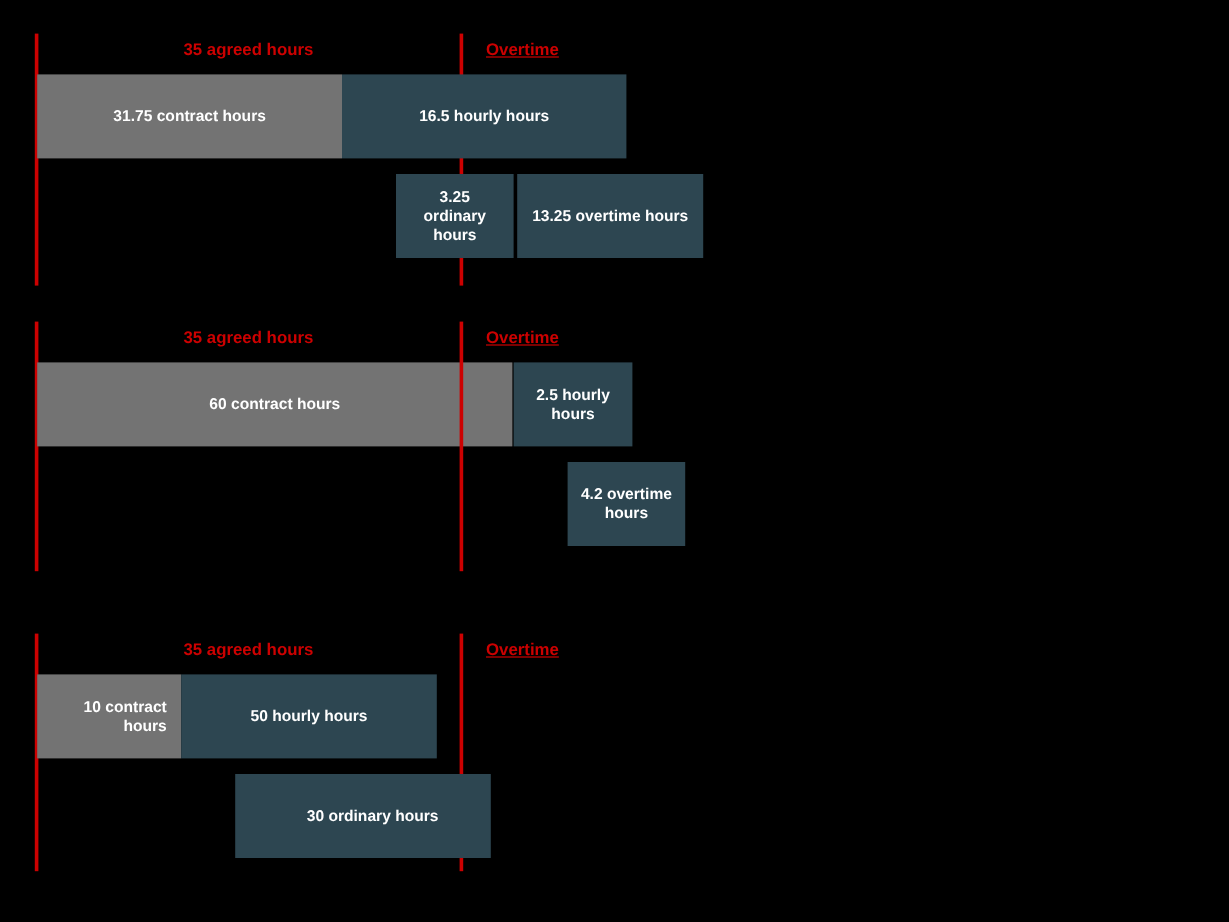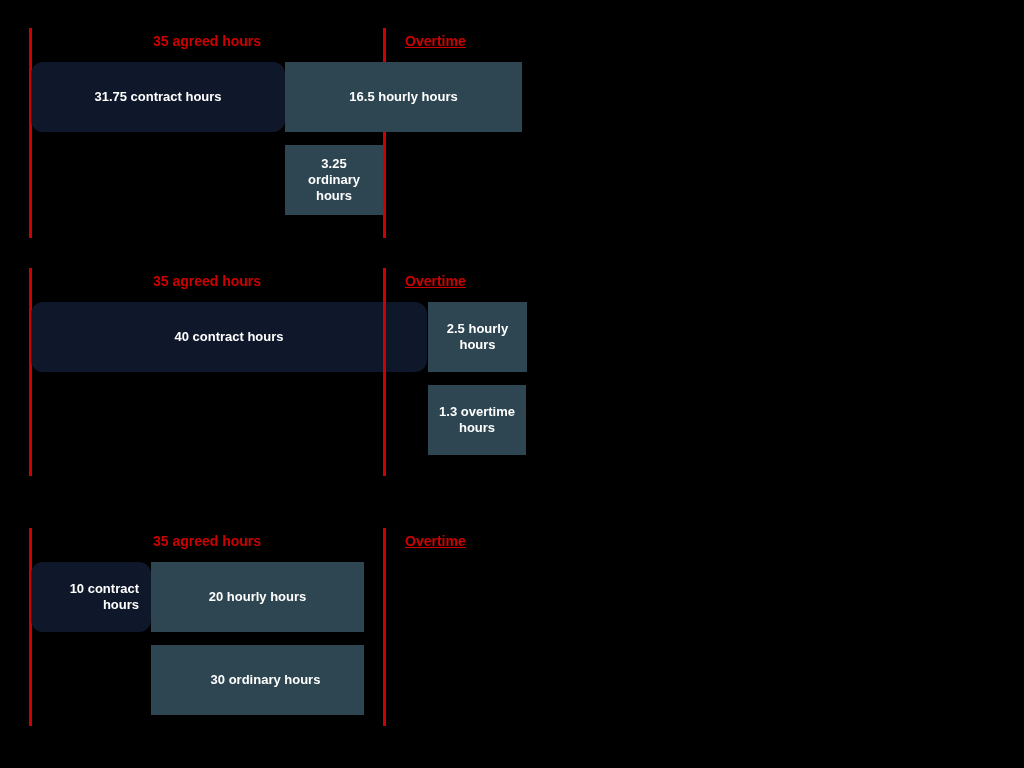--- a/index.html
+++ b/index.html
@@ -62,22 +62,22 @@
     text-align: center;
     color: #FFFFFF;
     font-size: 13px;
     font-weight: bold;
     line-height: 16px;
     padding: 0;
     box-sizing: border-box;
     z-index: 2;
   }
   .row1 { top: 34px; }
-  .row2 { top: 117px; }
-  .teal  { background: #0f172a; border-radius: 12px; }
+  .row2 { top: 117px; margin-left: 45px; }
+  .teal  { background: #737373; }
   .slate { background: #2D4651; }
 
   
   .g1 .bar-contract { left: 31px;  width: 254px; }
   .g1 .bar-hourly   { left: 285px; width: 237px; }
   .g1 .bar-ordinary { left: 285px; width: 98px;  padding: 0 14px; }
   .g1 .bar-overtime { left: 386px; width: 155px; }
 
   
   .g2 .bar-contract { left: 31px;  width: 396px; }
@@ -95,35 +95,36 @@
 <div class="canvas">
 
   <section class="group g1">
     <div class="vline left"></div>
     <div class="vline right"></div>
     <div class="lbl agreed">35 agreed hours</div>
     <div class="lbl overtime">Overtime</div>
     <div class="bar teal  row1 bar-contract">31.75 contract hours</div>
     <div class="bar slate row1 bar-hourly">16.5 hourly hours</div>
     <div class="bar slate row2 bar-ordinary">3.25 ordinary hours</div>
+    <div class="bar slate row2 bar-overtime">13.25 overtime hours</div>
   </section>
 
   <section class="group g2">
     <div class="vline left"></div>
     <div class="vline right"></div>
     <div class="lbl agreed">35 agreed hours</div>
     <div class="lbl overtime">Overtime</div>
-    <div class="bar teal  row1 bar-contract">40 contract hours</div>
+    <div class="bar teal  row1 bar-contract">60 contract hours</div>
     <div class="bar slate row1 bar-hourly">2.5 hourly hours</div>
-    <div class="bar slate row2 bar-overtime">1.3 overtime hours</div>
+    <div class="bar slate row2 bar-overtime">4.2 overtime hours</div>
   </section>
 
   <section class="group g3">
     <div class="vline left"></div>
     <div class="vline right"></div>
     <div class="lbl agreed">35 agreed hours</div>
     <div class="lbl overtime">Overtime</div>
     <div class="bar teal  row1 bar-contract">10 contract hours</div>
-    <div class="bar slate row1 bar-hourly">20 hourly hours</div>
+    <div class="bar slate row1 bar-hourly">50 hourly hours</div>
     <div class="bar slate row2 bar-ordinary">30 ordinary hours</div>
   </section>
 
 </div>
 
 </body></html>

